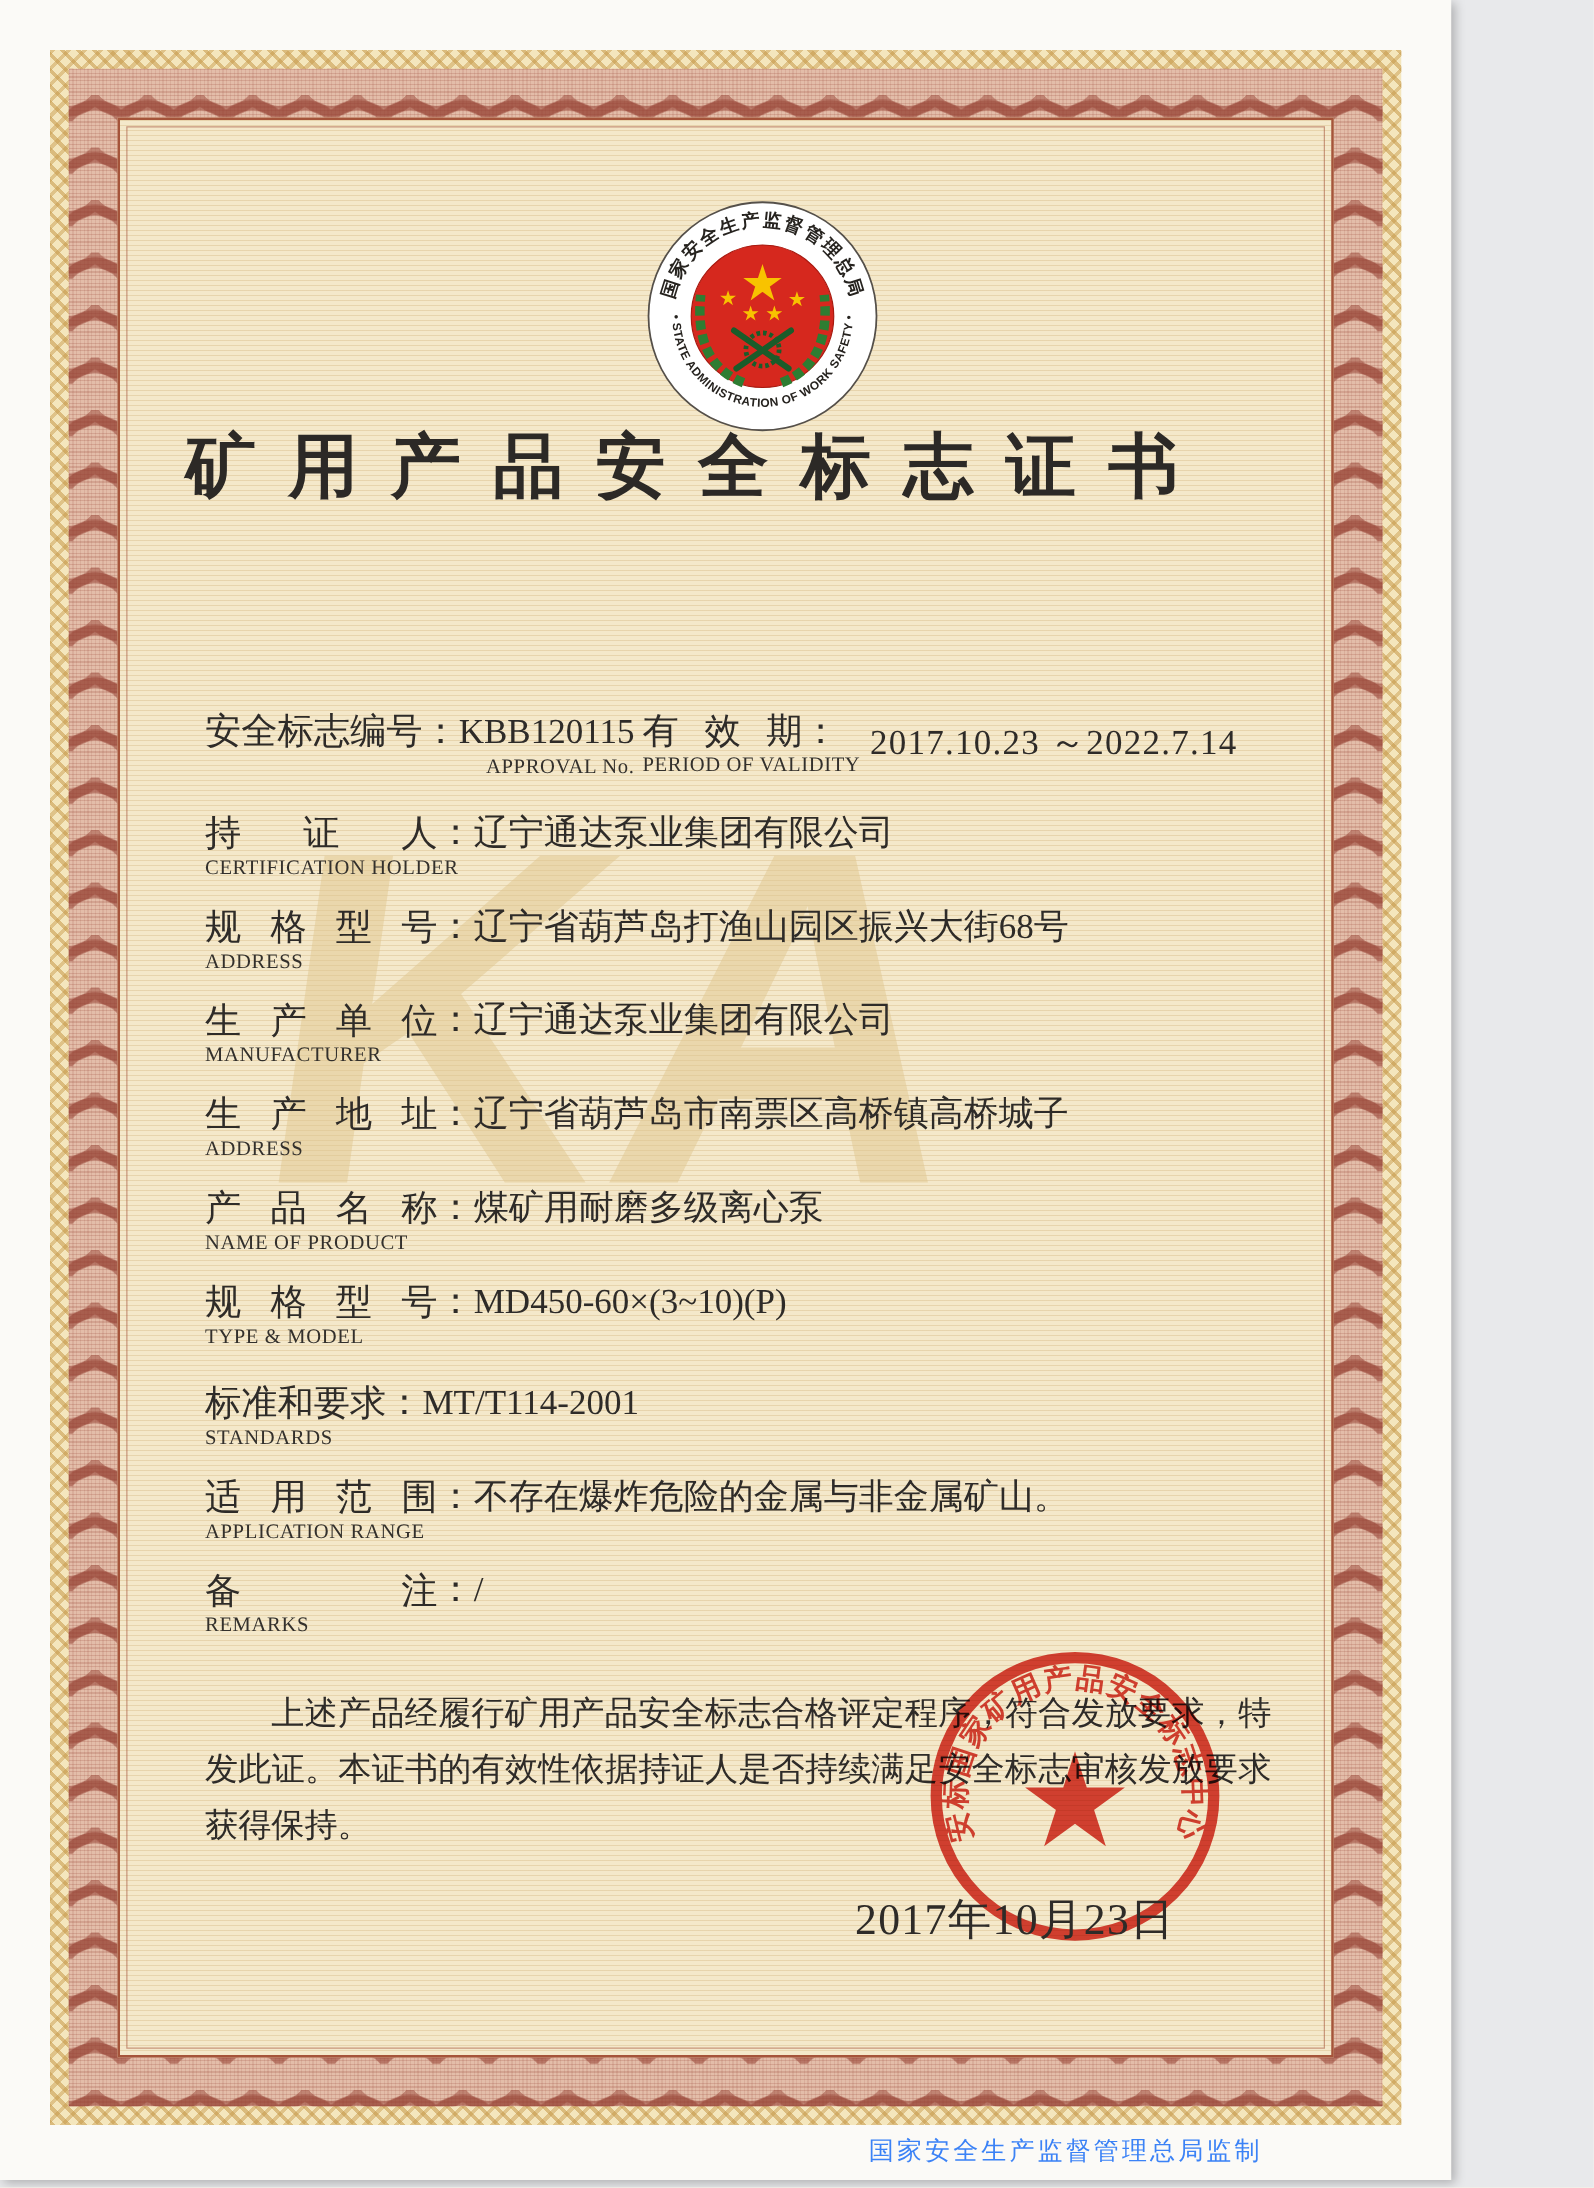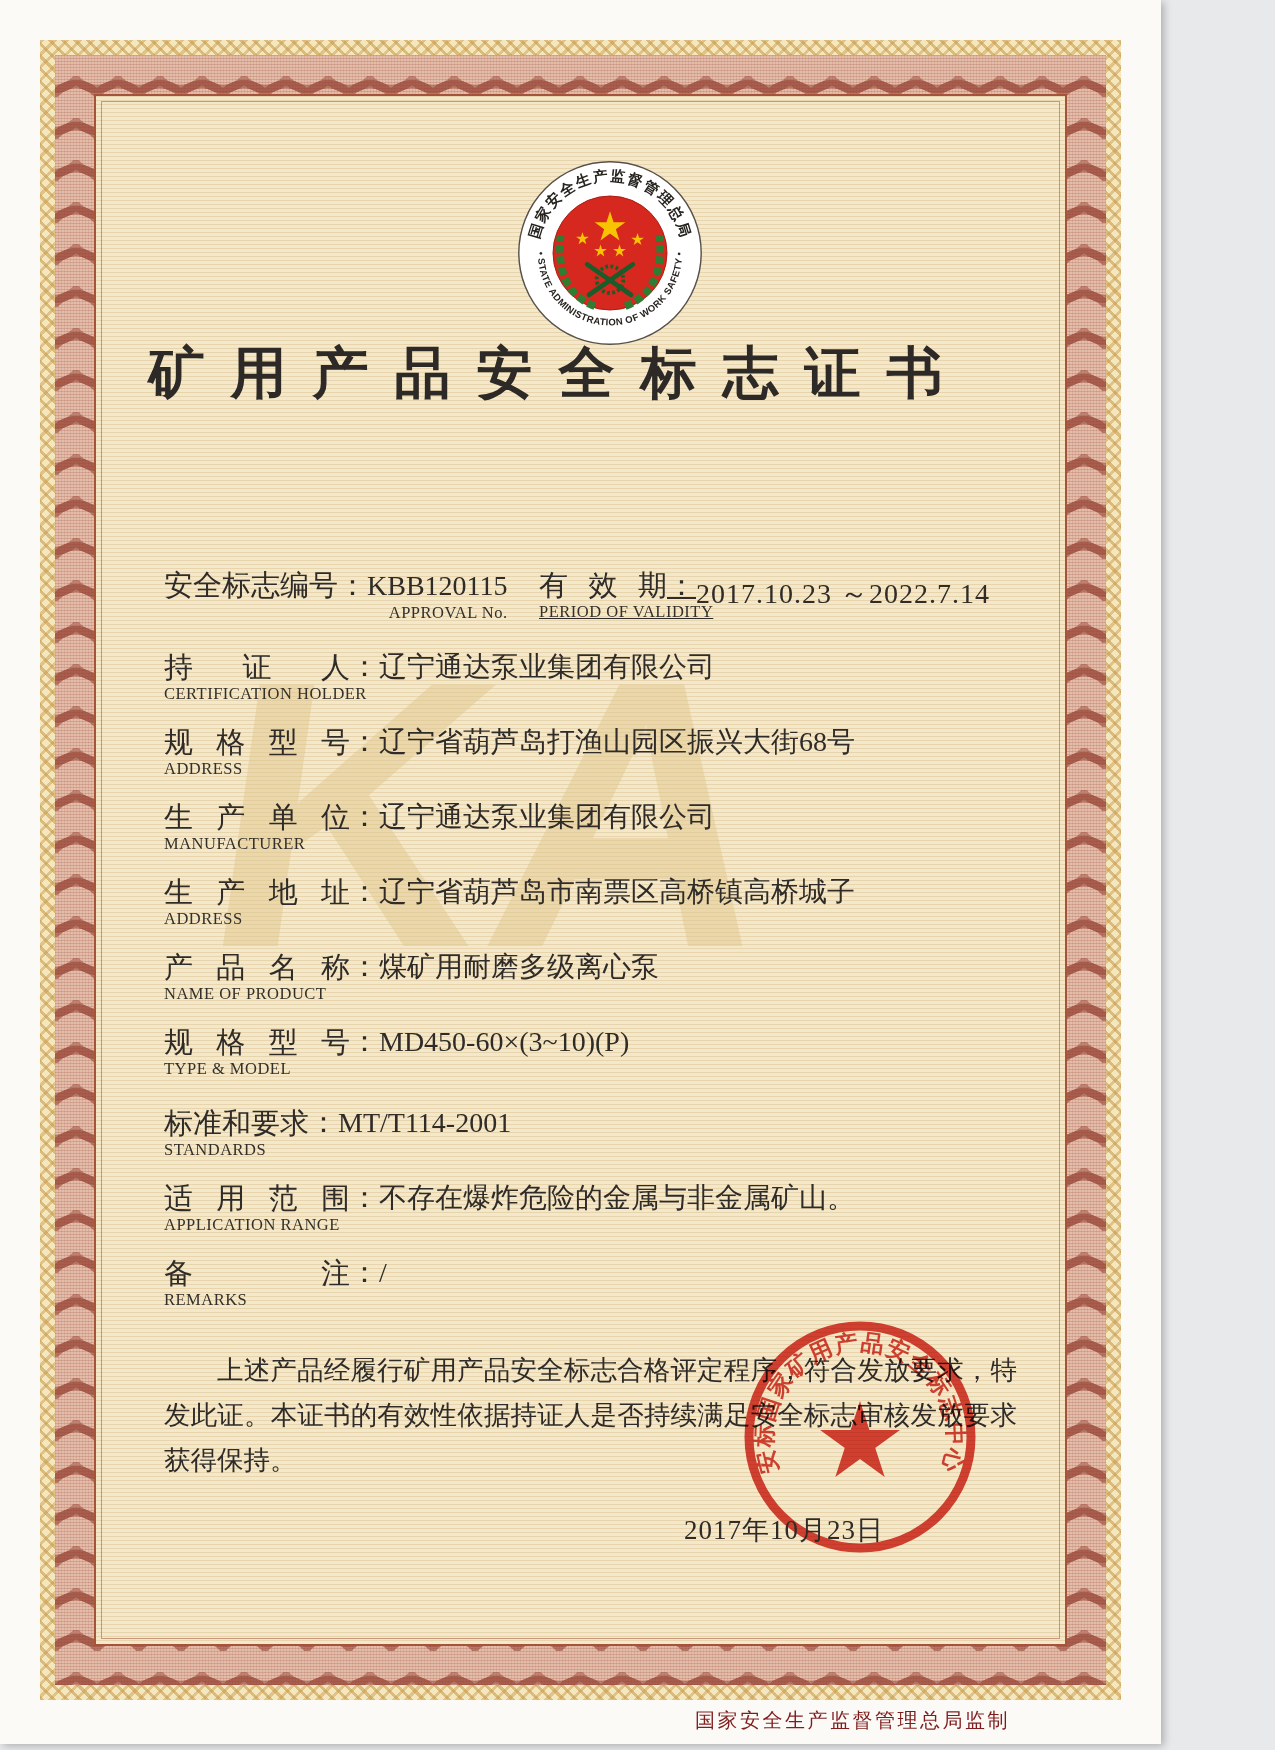--- a/index.html
+++ b/index.html
@@ -59,21 +59,21 @@
     letter-spacing:26px;text-indent:26px;color:#2c2926;
     white-space:nowrap;
   }
   .subtitle{
     position:absolute;left:0;right:70px;top:330px;z-index:2;
     text-align:center;font-size:29px;font-weight:bold;letter-spacing:.5px;
     color:#2c2926;white-space:nowrap;
   }
   
   .approval{position:absolute;left:68px;top:472px;z-index:2;}
-  .validity{position:absolute;left:443px;top:472px;z-index:2;text-decoration:underline;}
+  .validity{position:absolute;left:418px;top:472px;z-index:2;}
   .validity-value{position:absolute;left:600px;top:479px;z-index:2;font-size:28px;letter-spacing:1px;white-space:nowrap;}
   .lab-line{font-size:29px;line-height:34px;white-space:nowrap;}
   .sub-line{font-size:16.5px;line-height:20px;letter-spacing:.5px;color:#33302c;text-align:right;}
   .jlabel{display:inline-block;text-align:justify;text-align-last:justify;vertical-align:bottom;}
   .w128{width:128px;}
   
   .fields{position:absolute;left:68px;top:553px;right:30px;z-index:2;}
   .field{margin-bottom:20px;}
   .field.gap{margin-top:26px;}
   .frow{font-size:29px;line-height:34px;white-space:nowrap;}
@@ -82,28 +82,28 @@
   .fvalue{font-size:28px;}
   .fsub{font-size:16.5px;line-height:20px;letter-spacing:.5px;color:#33302c;}
   
   .declaration{
     position:absolute;left:68px;right:48px;top:1252px;z-index:2;
     font-size:26.5px;line-height:45px;text-indent:2em;text-align:justify;
   }
   .issuer{position:absolute;left:392px;top:1352px;width:210px;text-align:center;z-index:2;}
   .issuer-label{font-size:31px;letter-spacing:6px;line-height:40px;white-space:nowrap;}
   .issuer-sub{font-size:20px;letter-spacing:1px;color:#33302c;}
-  .issue-date{position:absolute;left:588px;top:1416px;z-index:6;font-size:27px;letter-spacing:1px;white-space:nowrap;}
+  .issue-date{position:absolute;left:588px;top:1416px;z-index:6;font-size:35px;letter-spacing:1px;white-space:nowrap;}
   
   .stamp{position:absolute;left:644px;top:1221px;width:240px;height:240px;z-index:5;
          mix-blend-mode:multiply;opacity:.92;}
   
   .footer{
     position:absolute;right:151px;bottom:10px;z-index:2;
-    font-size:20px;letter-spacing:2.5px;color:#7f1d1d;white-space:nowrap;
+    font-size:20px;letter-spacing:2.5px;color:#3b82f6;white-space:nowrap;
   }
 </style>
 </head>
 <body>
 
 <div class="paper">
 
   <div class="frame-gold">
     <div class="frame-band">
       <div class="inner">

